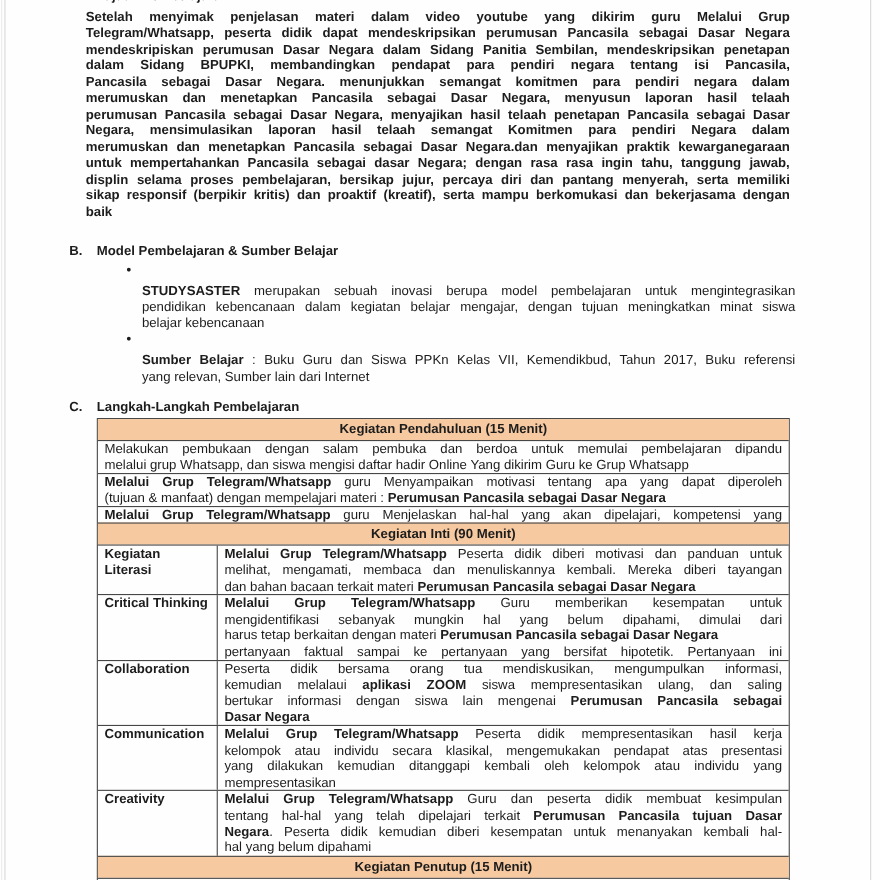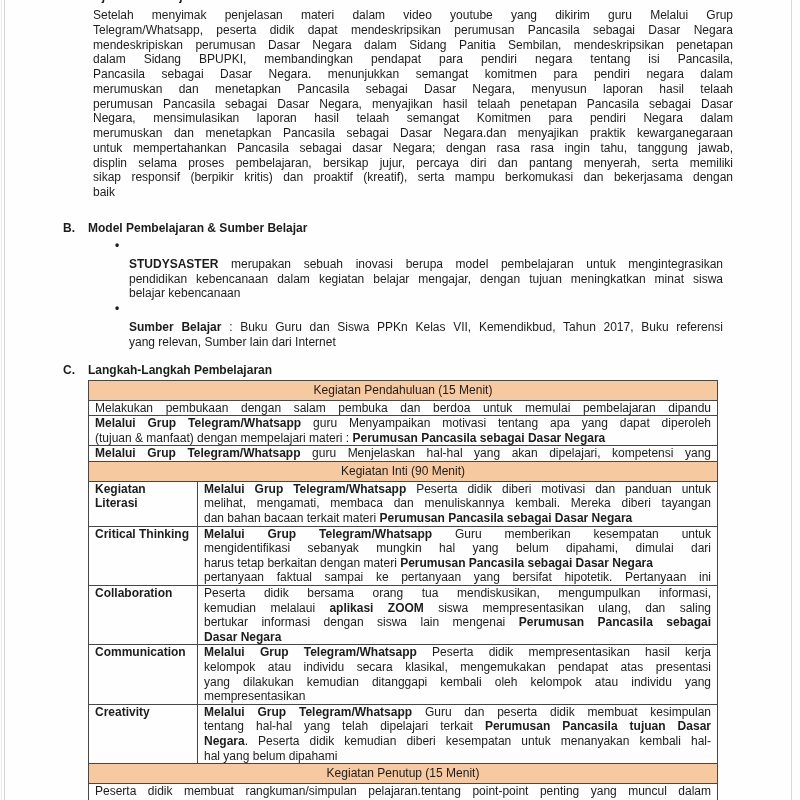--- a/index.html
+++ b/index.html
@@ -9,30 +9,30 @@
     font-family:"Liberation Sans","DejaVu Sans",sans-serif;font-size:12px;
   }
   .edge{position:absolute;top:0;bottom:0;width:1px;background:#d8d8d8;}
   .edge.l2{background:#ececec;}
   .content{position:absolute;left:63px;top:0;width:660px;}
   .sec-head{display:flex;font-weight:bold;line-height:15px;}
   .sec-label{width:25px;flex:none;}
   .sec-head.clipped{margin-top:-11px;}
   .sec-head.b-head{margin-top:21px;}
   .sec-head.c-head{margin-top:13px;}
-  .para{margin-left:30px;width:640px;margin-top:4px;}
+  .para{margin-left:15px;width:640px;margin-top:4px;font-weight:bold;}
   .tline{line-height:14.75px;text-align:justify;text-align-last:justify;}
   .tline.last{text-align:left;text-align-last:left;}
   .bullets{margin-left:52px;width:608px;margin-top:2px;}
   .bullet-row{display:flex;}
   .bullet-glyph{width:14px;flex:none;font-weight:bold;line-height:14.75px;}
   .bullet-body{width:594px;margin-top:19px;}
   .tbl{margin-left:25px;width:630px;border:1px solid var(--line,#474747);margin-top:2px;box-sizing:border-box;}
   .band{
-    background:var(--band,#f6c9a1);text-align:center;font-weight:normal;
+    background:var(--band,#f6c9a1);text-align:center;font-weight:bold;
     height:19px;line-height:19px;border-top:1px solid var(--line,#474747);
   }
   .tbl > div:first-child{border-top:none;}
   .row-full{padding:0 6px;border-top:1px solid var(--line,#474747);}
   .row-full .tline{line-height:14.6px;}
   .row-split{display:flex;border-top:1px solid var(--line,#474747);}
   .cell-label{width:96px;flex:none;padding:0 6px;font-weight:bold;line-height:14.6px;border-right:1px solid var(--line,#474747);}
   .cell-body{flex:1;padding:0 6px;min-width:0;}
   .cell-body .tline{line-height:14.6px;}
   b{font-weight:bold;}
@@ -93,20 +93,21 @@
 
     <div class="sec-head c-head">
       <span class="sec-label">C.</span>
       <span>Langkah-Langkah Pembelajaran</span>
     </div>
 
     <div class="tbl" id="steps-table">
         <div class="band">Kegiatan Pendahuluan (15 Menit)</div>
         <div class="row-full">
           <div class="tline"><span>Melakukan pembukaan dengan salam pembuka dan berdoa untuk memulai pembelajaran dipandu</span></div>
+          <div class="tline last"><span>melalui grup Whatsapp, dan siswa mengisi daftar hadir Online Yang dikirim Guru ke Grup Whatsapp</span></div>
         </div>
         <div class="row-full">
           <div class="tline"><b>Melalui Grup Telegram/Whatsapp</b><span> guru Menyampaikan motivasi tentang apa yang dapat diperoleh</span></div>
           <div class="tline last"><span>(tujuan &amp; manfaat) dengan mempelajari materi : </span><b>Perumusan Pancasila sebagai Dasar Negara</b></div>
         </div>
         <div class="row-full">
           <div class="tline"><b>Melalui Grup Telegram/Whatsapp</b><span> guru Menjelaskan hal-hal yang akan dipelajari, kompetensi yang</span></div>
         </div>
         <div class="band">Kegiatan Inti (90 Menit)</div>
         <div class="row-split">

